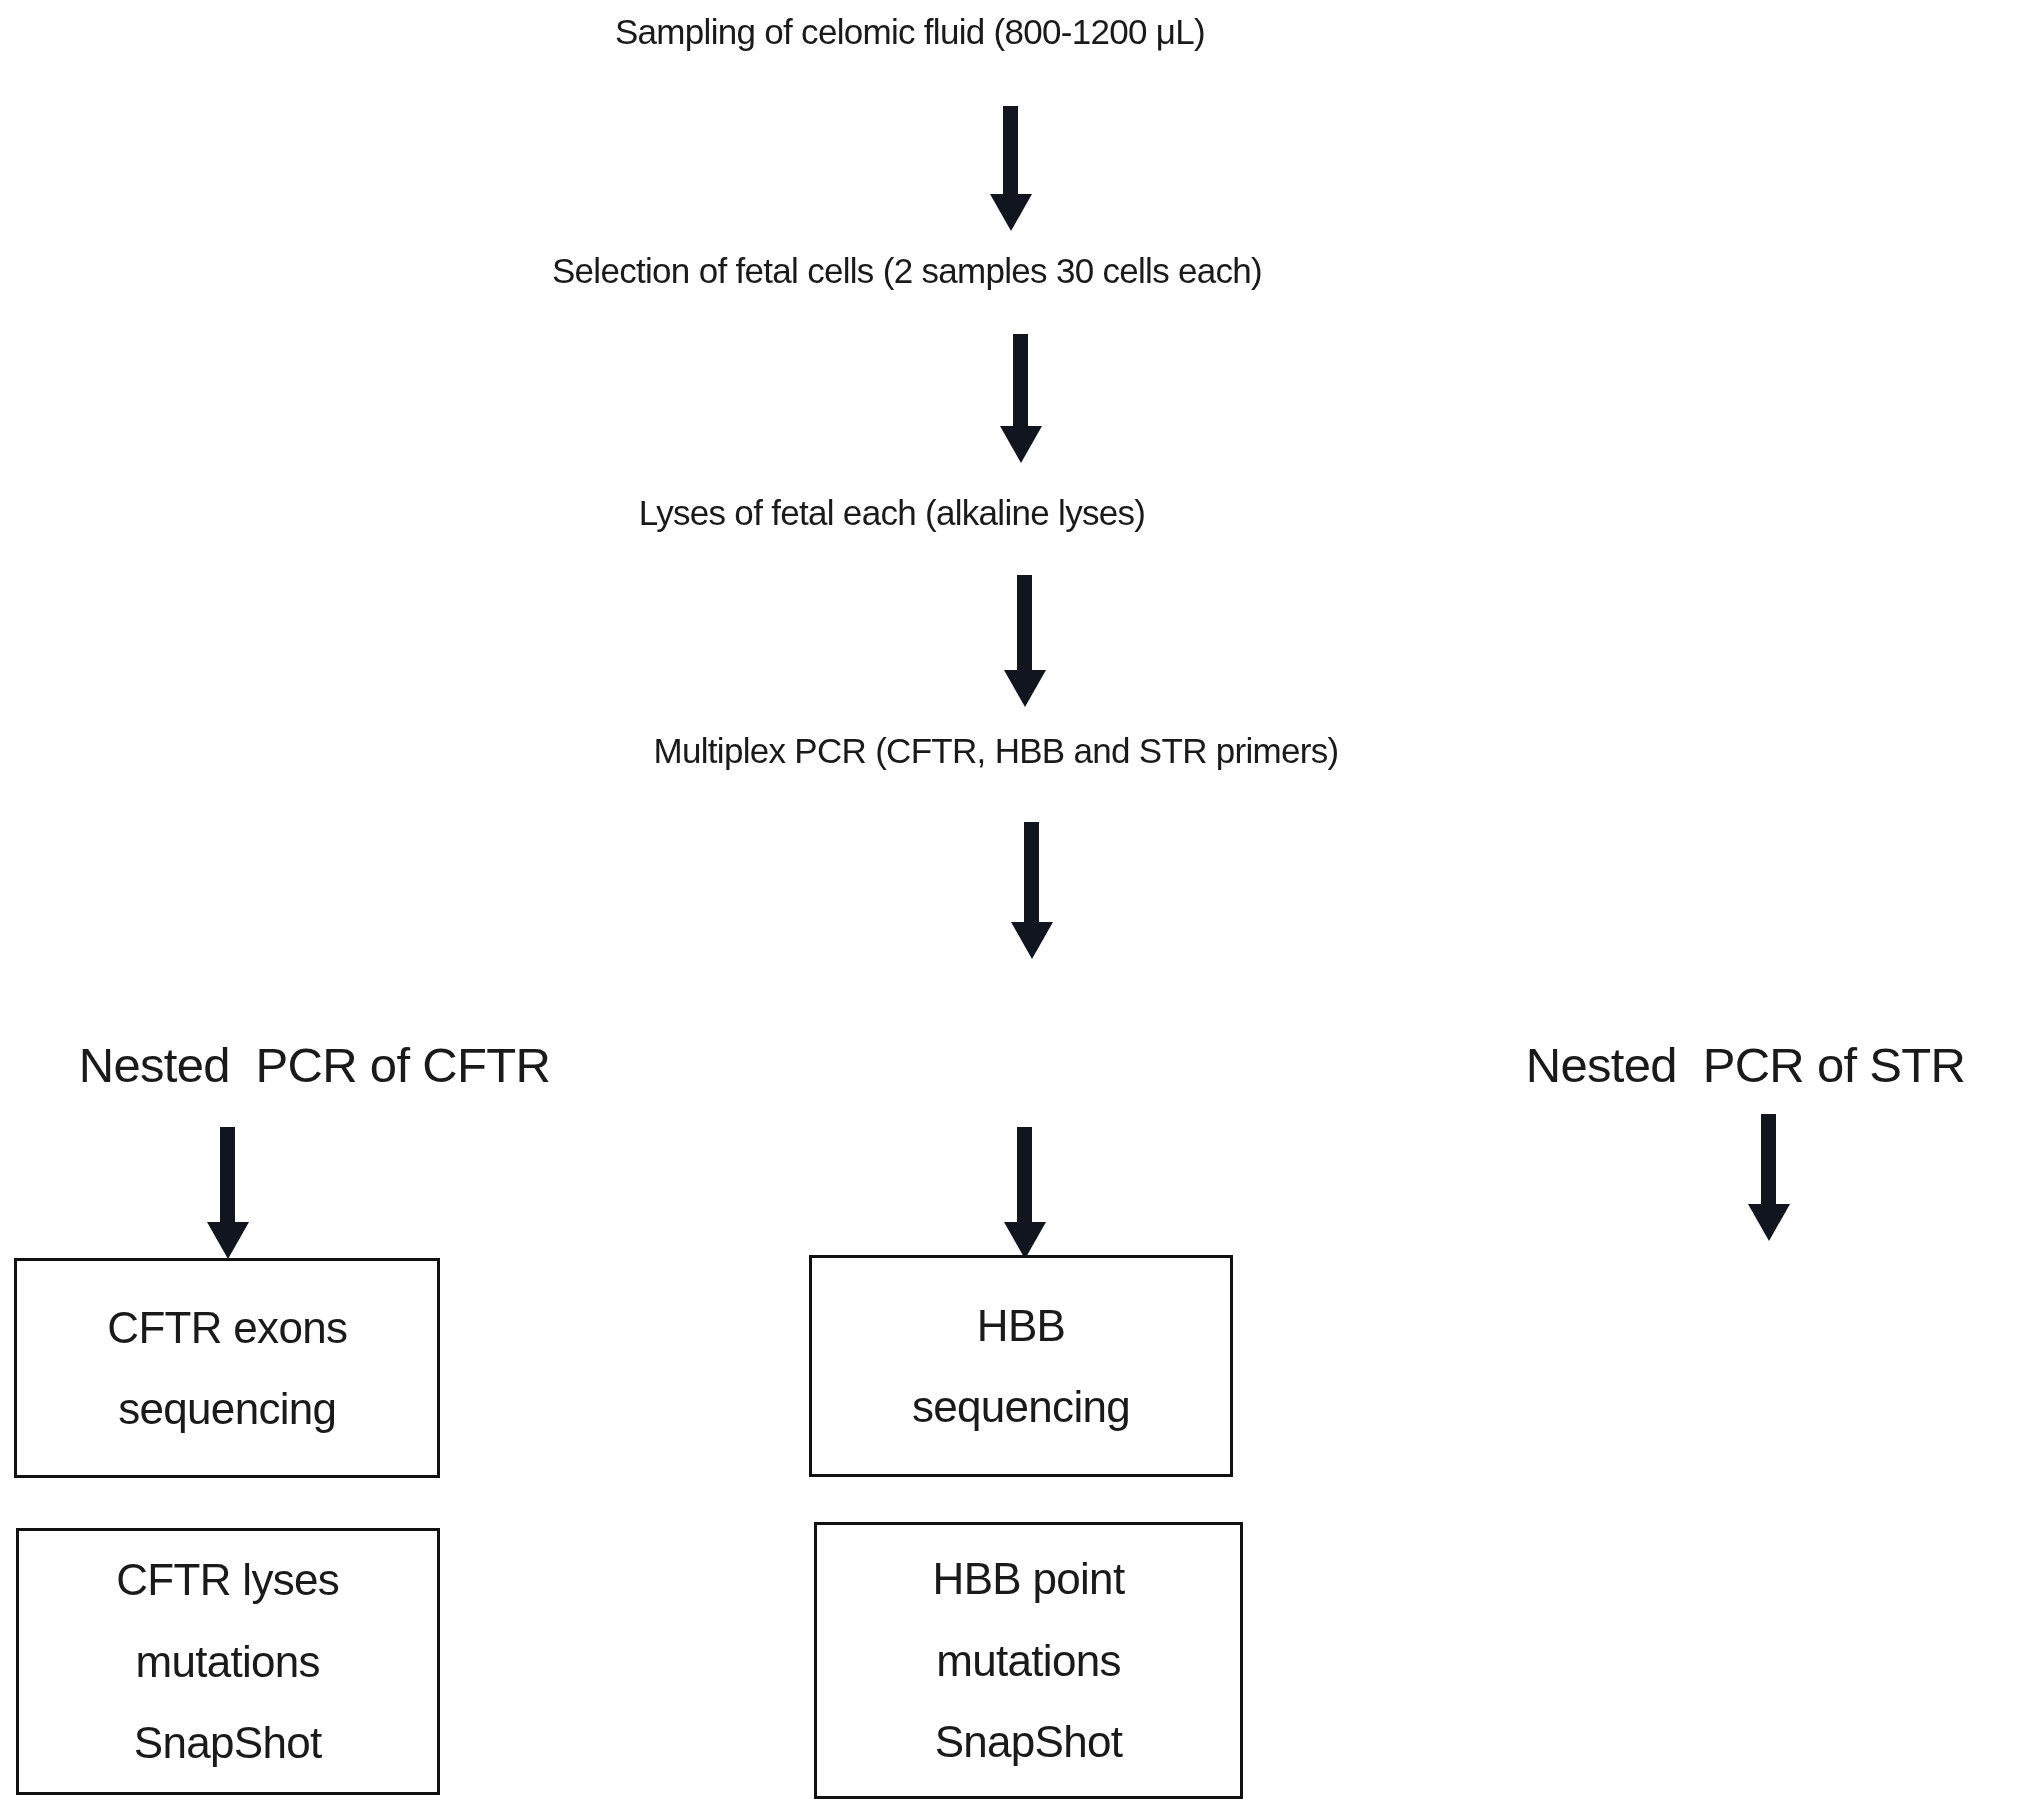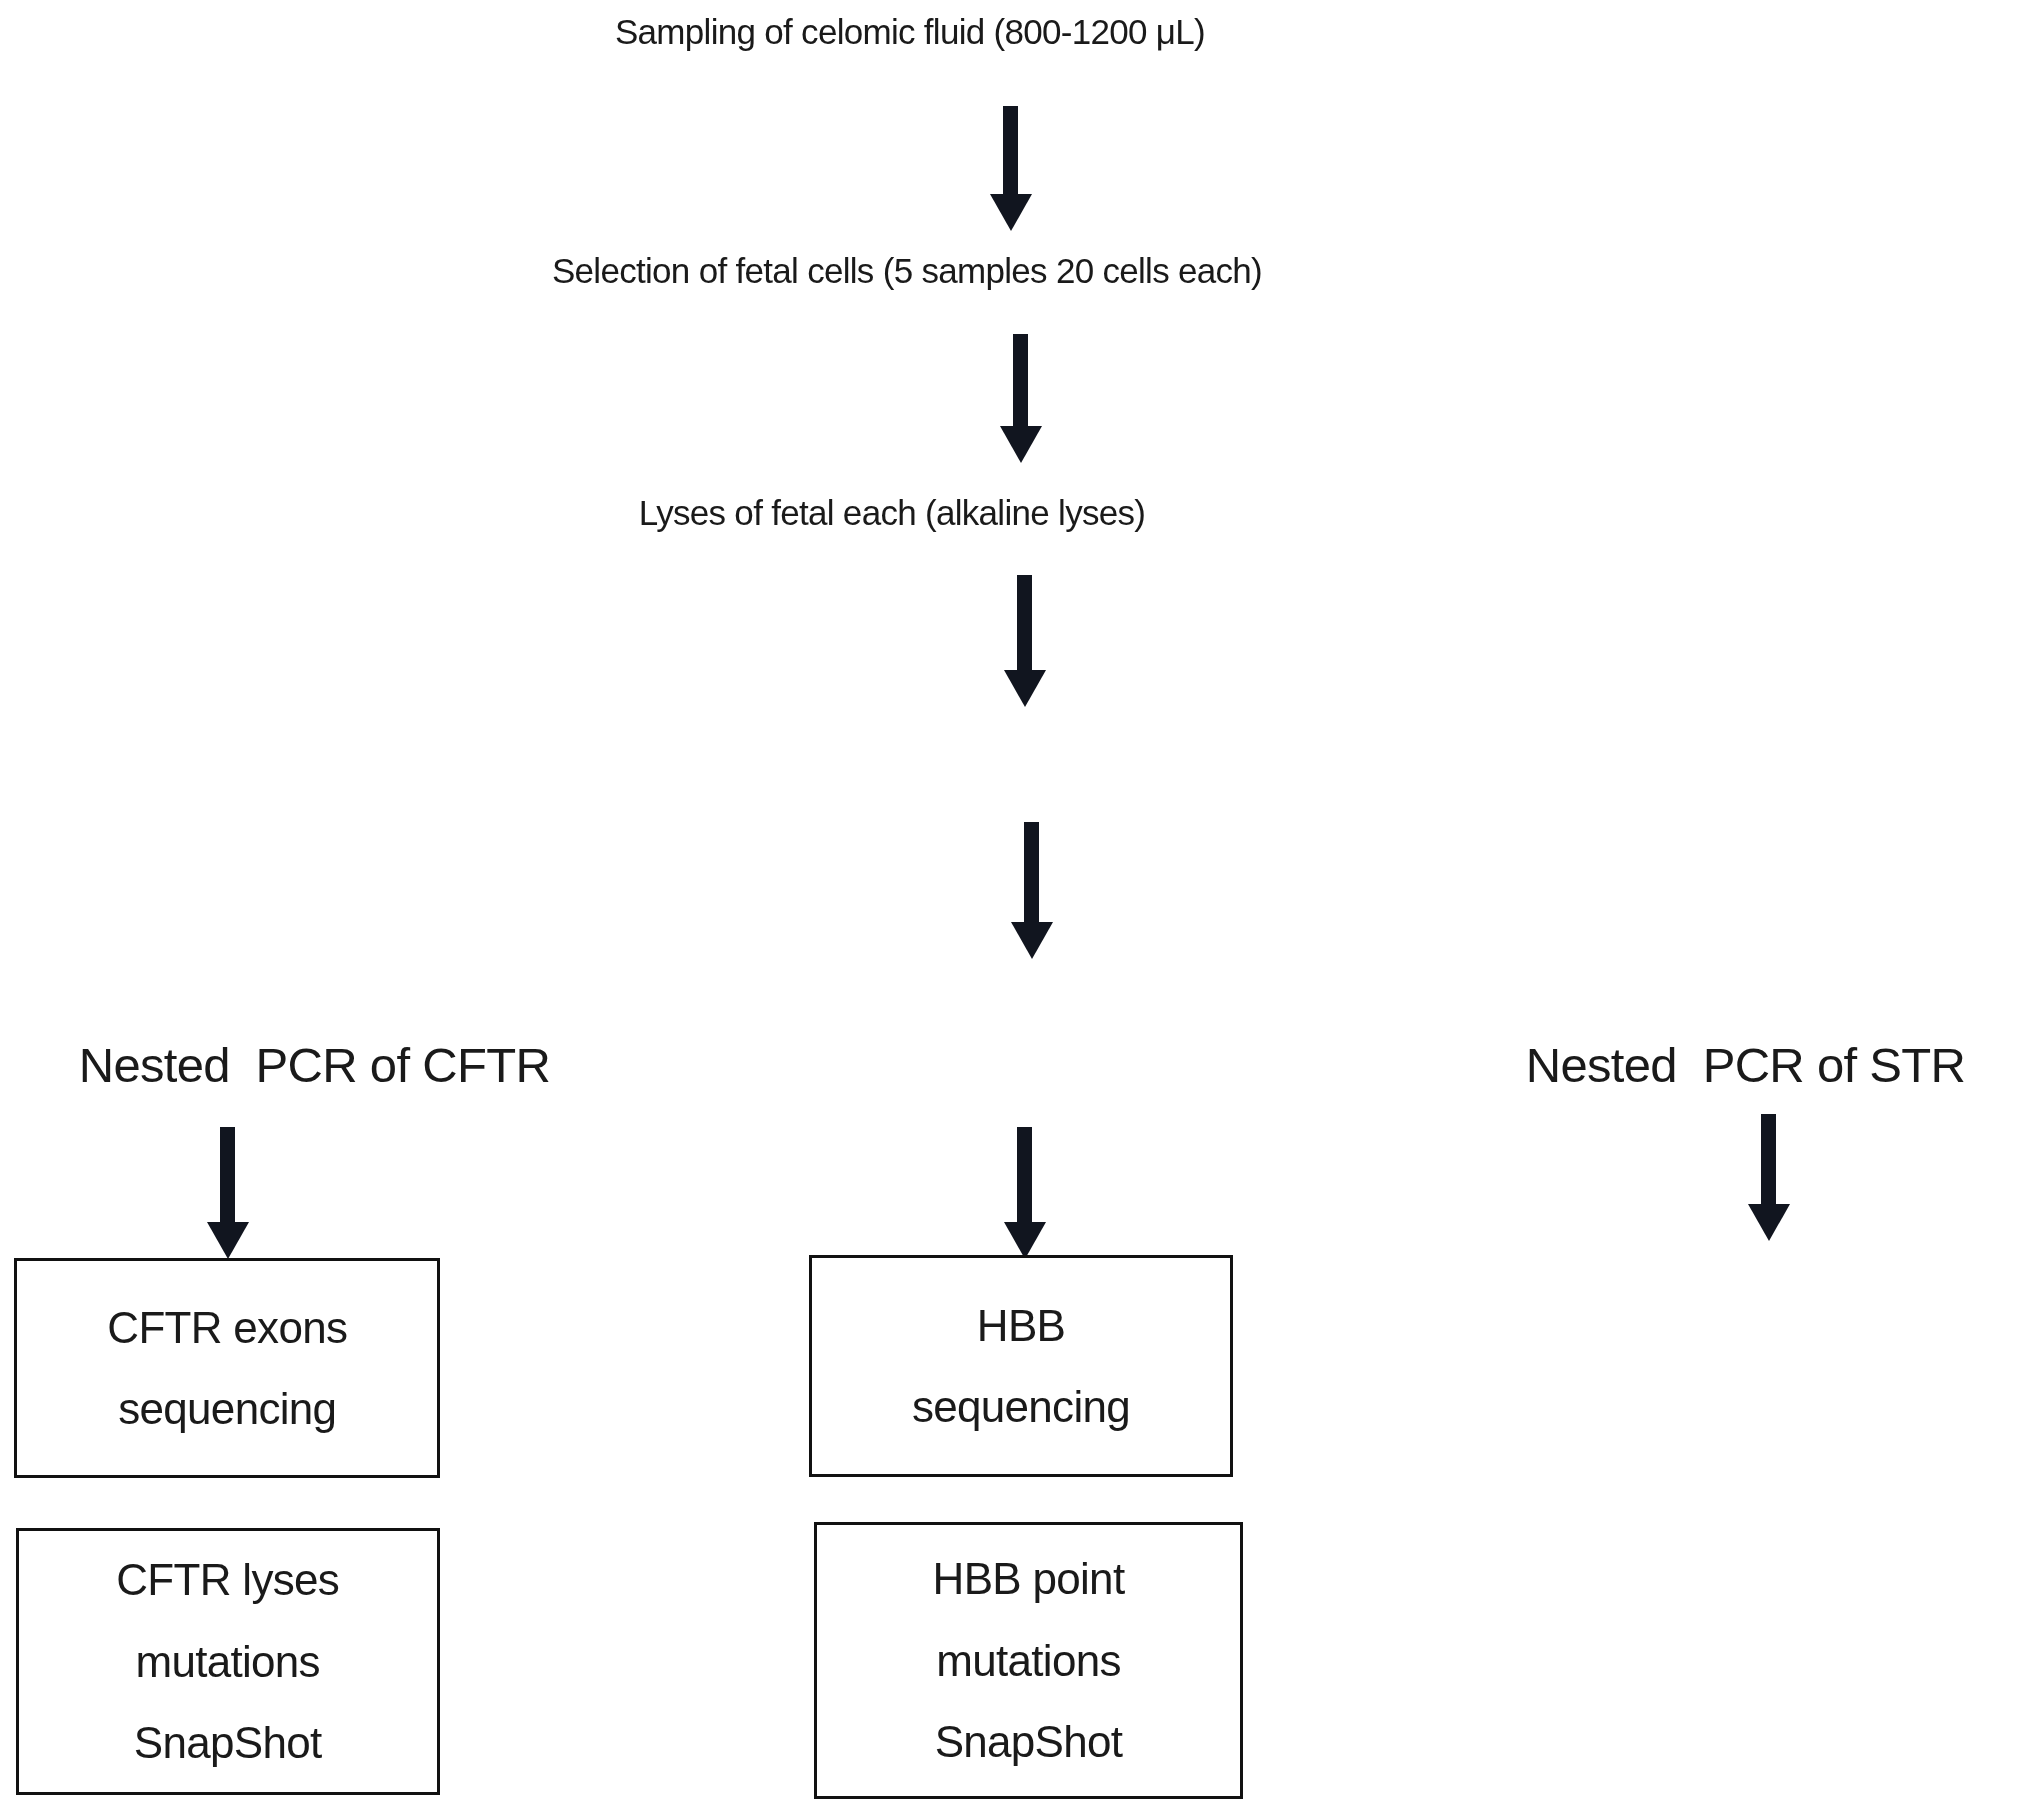--- a/index.html
+++ b/index.html
@@ -78,34 +78,35 @@
 
 <div class="canvas">
 
   <div class="step" style="left:196px; top:8.6px;">Sampling of celomic fluid (800-1200 μL)</div>
 
   <div class="varrow" style="left:989px; top:106px; height:125px;">
     <div class="shaft"></div>
     <div class="head"></div>
   </div>
 
-  <div class="step" style="left:193px; top:248px;">Selection of fetal cells (5 samples 20 cells each)</div>
+  <div class="step" style="left:193px; top:248px;">Selection of fetal cells (2 samples 30 cells each)</div>
 
   <div class="varrow" style="left:999px; top:334px; height:129px;">
     <div class="shaft"></div>
     <div class="head"></div>
   </div>
 
   <div class="step" style="left:178px; top:490px;">Lyses of fetal each (alkaline lyses)</div>
 
   <div class="varrow" style="left:1003px; top:575px; height:132px;">
     <div class="shaft"></div>
     <div class="head"></div>
   </div>
 
+  <div class="step" style="left:282px; top:728px;">Multiplex PCR (CFTR, HBB and STR primers)</div>
 
   <div class="varrow" style="left:1010px; top:822px; height:137px;">
     <div class="shaft"></div>
     <div class="head"></div>
   </div>
 
   <div class="branch-header" style="left:-7.1px; top:1034px;">Nested  PCR of CFTR</div>
   <div class="branch-header" style="left:1424px; top:1034px;">Nested  PCR of STR</div>
 
   <div class="varrow" style="left:206px; top:1127px; height:132px;">

